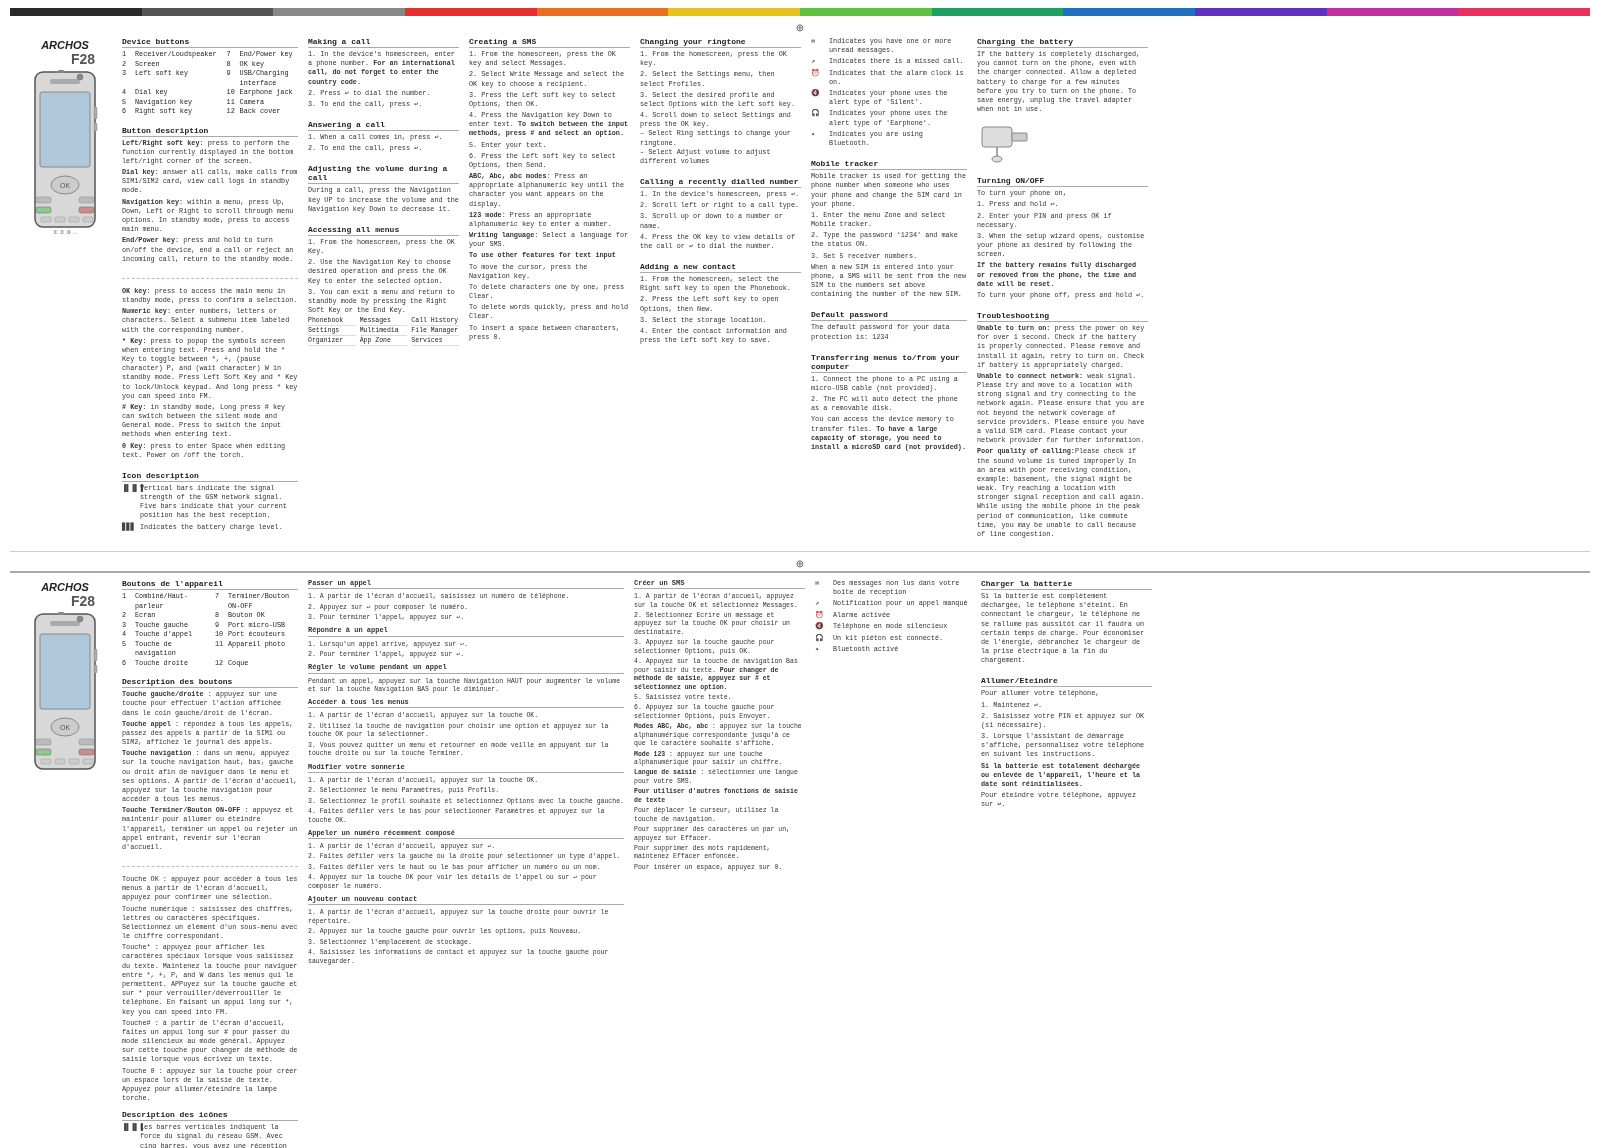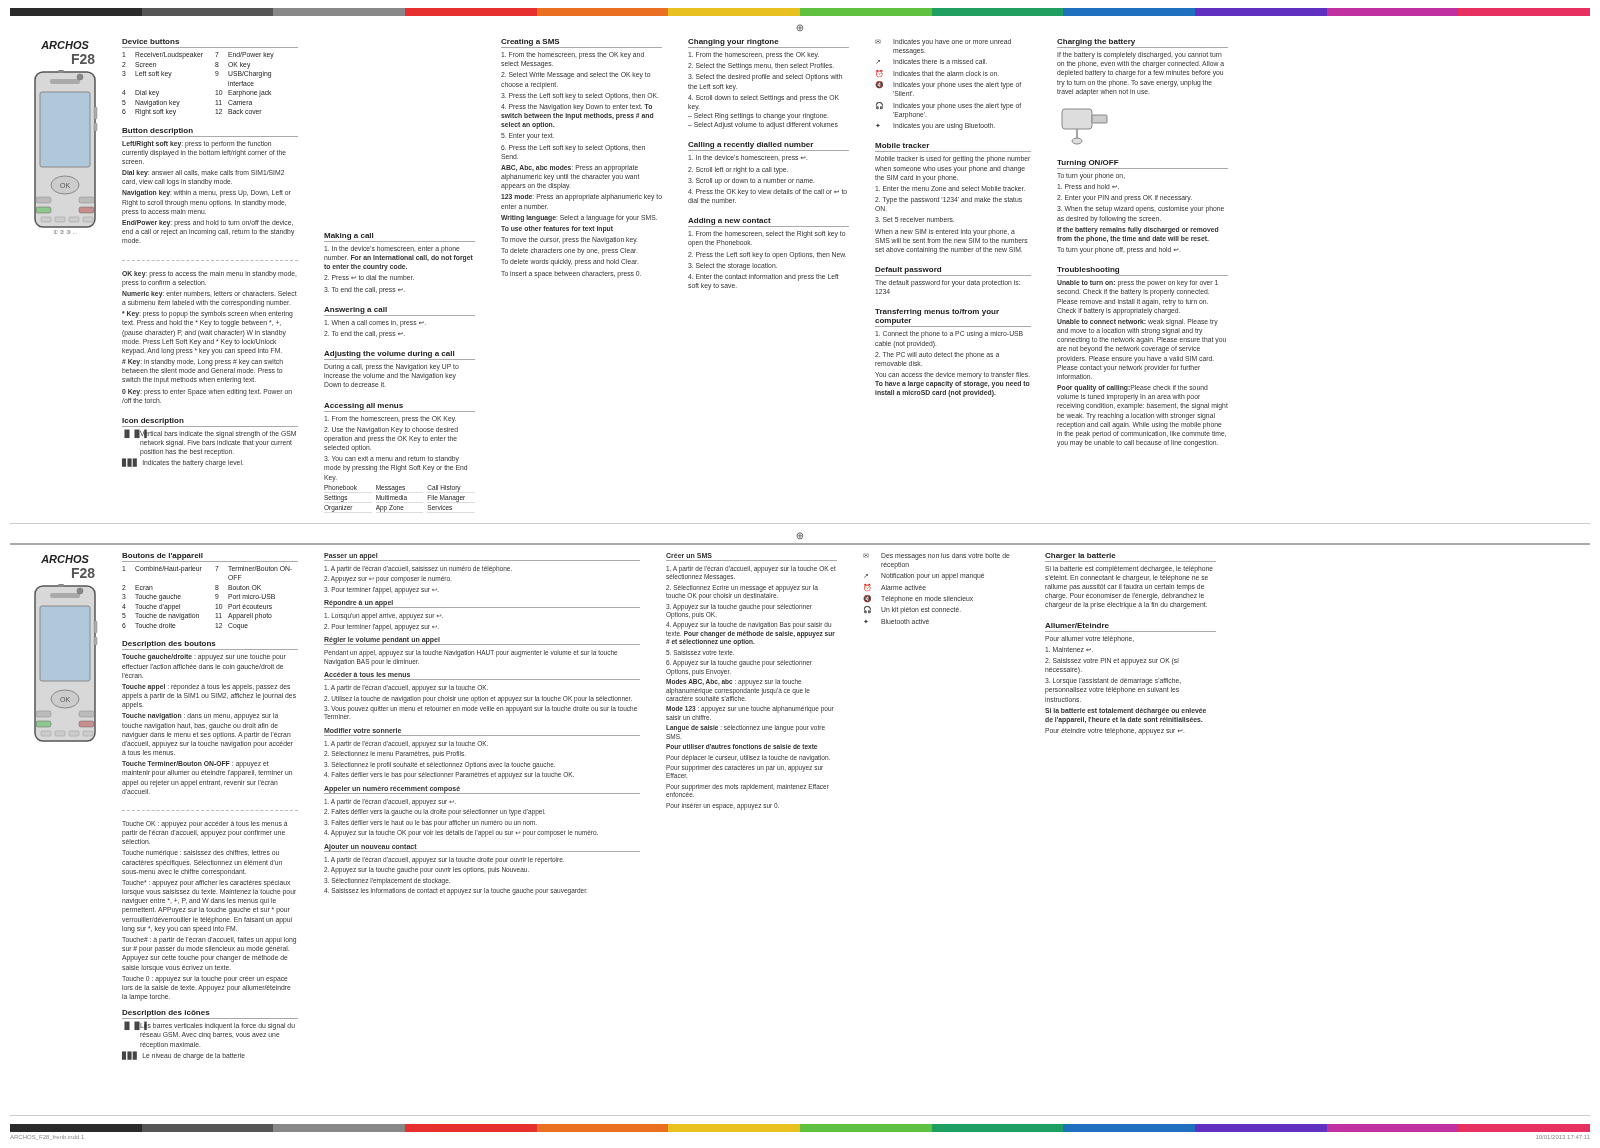--- a/index.html
+++ b/index.html
@@ -83,21 +83,22 @@
       font-size: 14px;
       font-weight: bold;
       color: #555;
       margin-left: 36px;
     }
 
     
     .content-cols {
       display: flex;
       flex: 1;
-      gap: 22px;
+      gap: 6px;
+      font-family: Liberation Mono, monospace;
     }
 
     .col {
       flex: 1;
       display: flex;
       flex-direction: column;
       gap: 5px;
       padding: 2px;
     }
 
@@ -379,21 +380,21 @@
             </div>
             <div class="icon-desc-row">
               <span class="icon-sym">▊▊▊</span>
               <span>Indicates the battery charge level.</span>
             </div>
           </div>
         </div>
 
       </div>
 
-      <div class="col" style="flex: 0 0 155px; justify-content: flex-end;">
+      <div class="col" style="flex: 0 0 155px;">
 
         <div class="section-wrapper">
           <div class="section-title">Making a call</div>
           <div class="section-body">
             <p>1. In the device's homescreen, enter a phone number. <strong>For an international call, do not forget to enter the country code.</strong></p>
             <p>2. Press ↩ to dial the number.</p>
             <p>3. To end the call, press ↩.</p>
           </div>
         </div>
 

